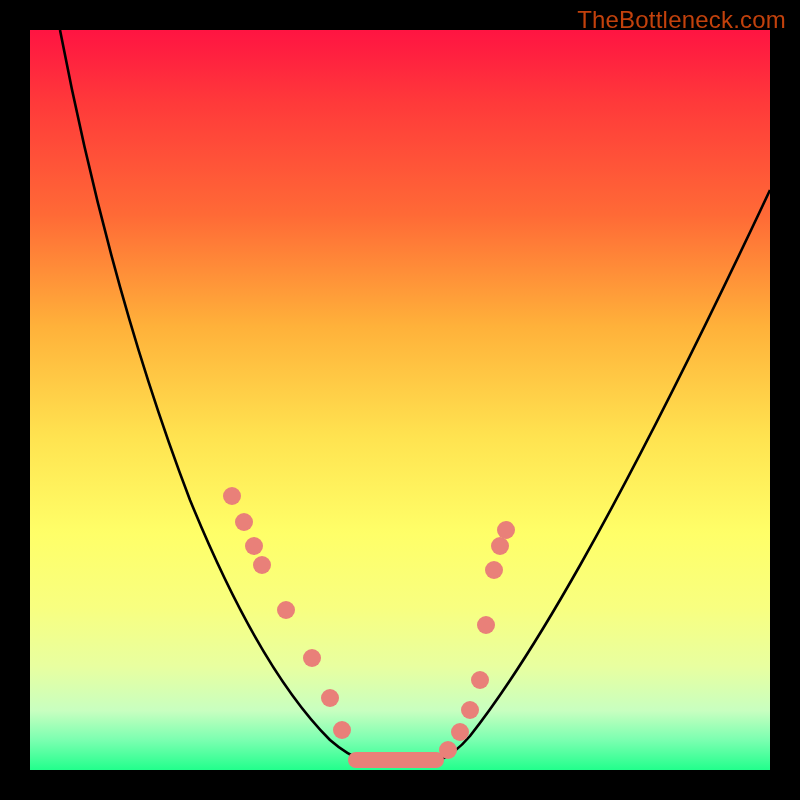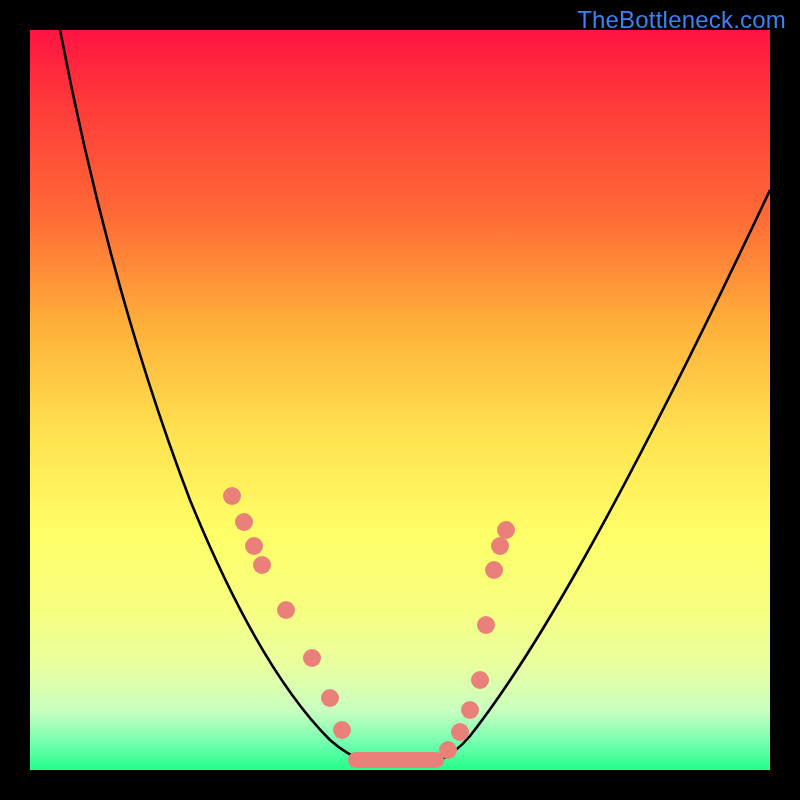--- a/index.html
+++ b/index.html
@@ -35,21 +35,21 @@
       #e8ffa0 86%,
       #c8ffc0 92%,
       #7affb0 96%,
       #22ff8c 100%
     );
   }
   .watermark {
     position: absolute;
     top: 6px;
     right: 14px;
-    color: #3b82f6;
+    color: #c2410c;
     font-size: 24px;
     font-weight: 500;
     letter-spacing: 0.2px;
   }
   svg.curve {
     position: absolute;
     left: 0;
     top: 0;
     width: 740px;
     height: 740px;

